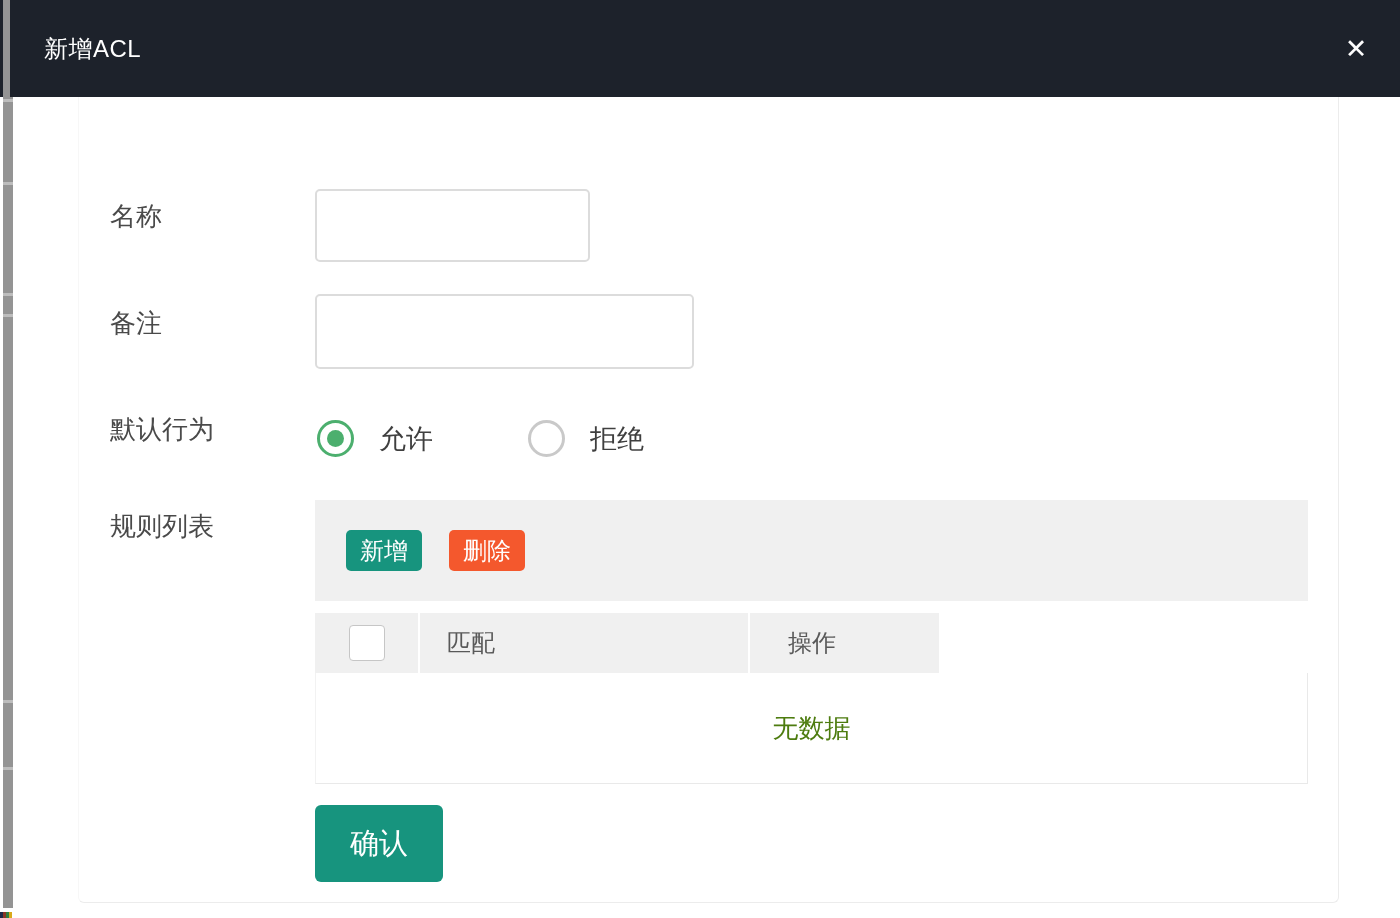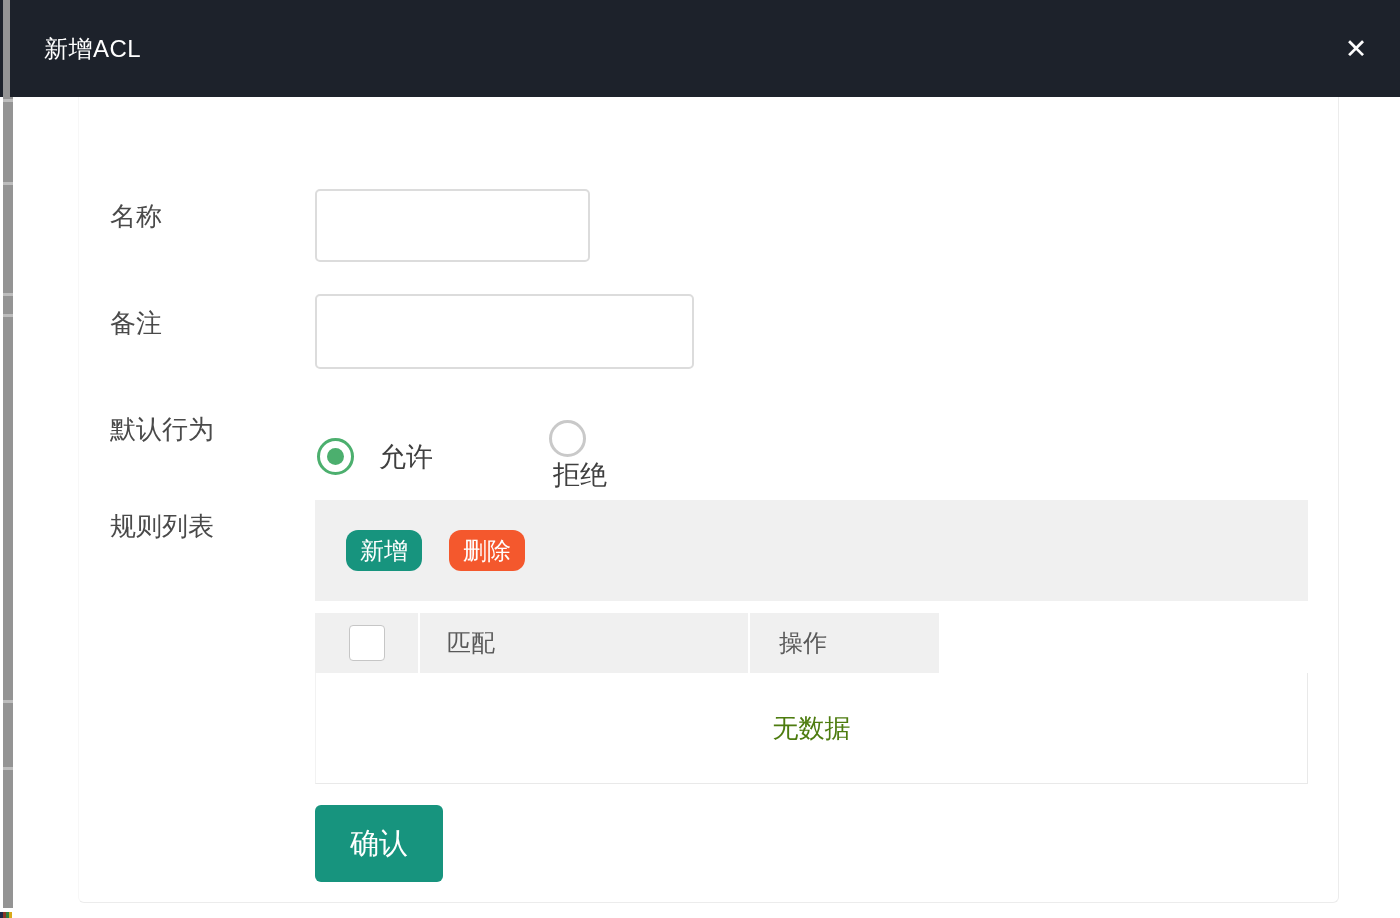--- a/index.html
+++ b/index.html
@@ -52,57 +52,57 @@
     border: 2px solid #dcdcdc; border-radius: 5px;
     font-size: 24px; color: #333; padding: 0 14px;
     outline: none;
   }
   #name-input   { top: 189px; width: 275px; height: 73px; }
   #remark-input { top: 294px; width: 379px; height: 75px; }
 
   
   .radio-group { position: absolute; left: 317px; top: 420px; display: flex; align-items: center; gap: 48px; }
   .radio-item { display: flex; align-items: center; cursor: pointer; }
-  .radio-item + .radio-item { margin-left: 47px; flex-direction: column; }
+  .radio-item + .radio-item { margin-left: 47px; }
   .radio-circle {
     width: 37px; height: 37px; border-radius: 50%;
     background: #fff; border: 3px solid #c9c9c9;
     display: flex; align-items: center; justify-content: center;
     flex-shrink: 0;
   }
   .radio-item.selected .radio-circle { border-color: #4caf6e; }
   .radio-dot { width: 17px; height: 17px; border-radius: 50%; background: transparent; }
   .radio-item.selected .radio-dot { background: #4caf6e; }
   .radio-label { margin-left: 25px; font-size: 27px; color: #3f3f3f; }
 
   
   .rules-table { position: absolute; left: 315px; top: 500px; width: 993px; }
   .rules-toolbar {
     height: 101px; background: #f0f0f0;
     display: flex; align-items: center; padding-left: 31px; gap: 27px;
   }
   .btn {
-    border: none; border-radius: 12px; color: #fff; font-size: 24px;
+    border: none; border-radius: 5px; color: #fff; font-size: 24px;
     height: 41px; padding: 0 14px; cursor: pointer;
     font-family: inherit; display: flex; align-items: center; justify-content: center;
   }
   .btn-add    { background: #17947e; }
   .btn-delete { background: #f4582d; }
 
   .rules-header { display: flex; margin-top: 12px; }
   .rules-header .cell {
     background: #f0f0f0; height: 60px;
     display: flex; align-items: center;
     font-size: 24px; color: #595959;
   }
   .rules-header .cell + .cell { margin-left: 2px; }
   .cell-check { width: 103px; justify-content: center; }
   .cell-match { width: 328px; padding-left: 27px; }
   .cell-action { width: 327px; padding-left: 27px; }
-  .cell-ops { width: 189px; padding-left: 29px; }
+  .cell-ops { width: 189px; padding-left: 38px; }
 
   .checkbox {
     width: 36px; height: 36px; background: #ffffff;
     border: 1px solid #c6c6c6; border-radius: 4px; cursor: pointer;
   }
 
   .rules-empty {
     height: 111px; background: #ffffff;
     border-bottom: 1px solid #e9e9e9;
     border-right: 1px solid #e9e9e9;

